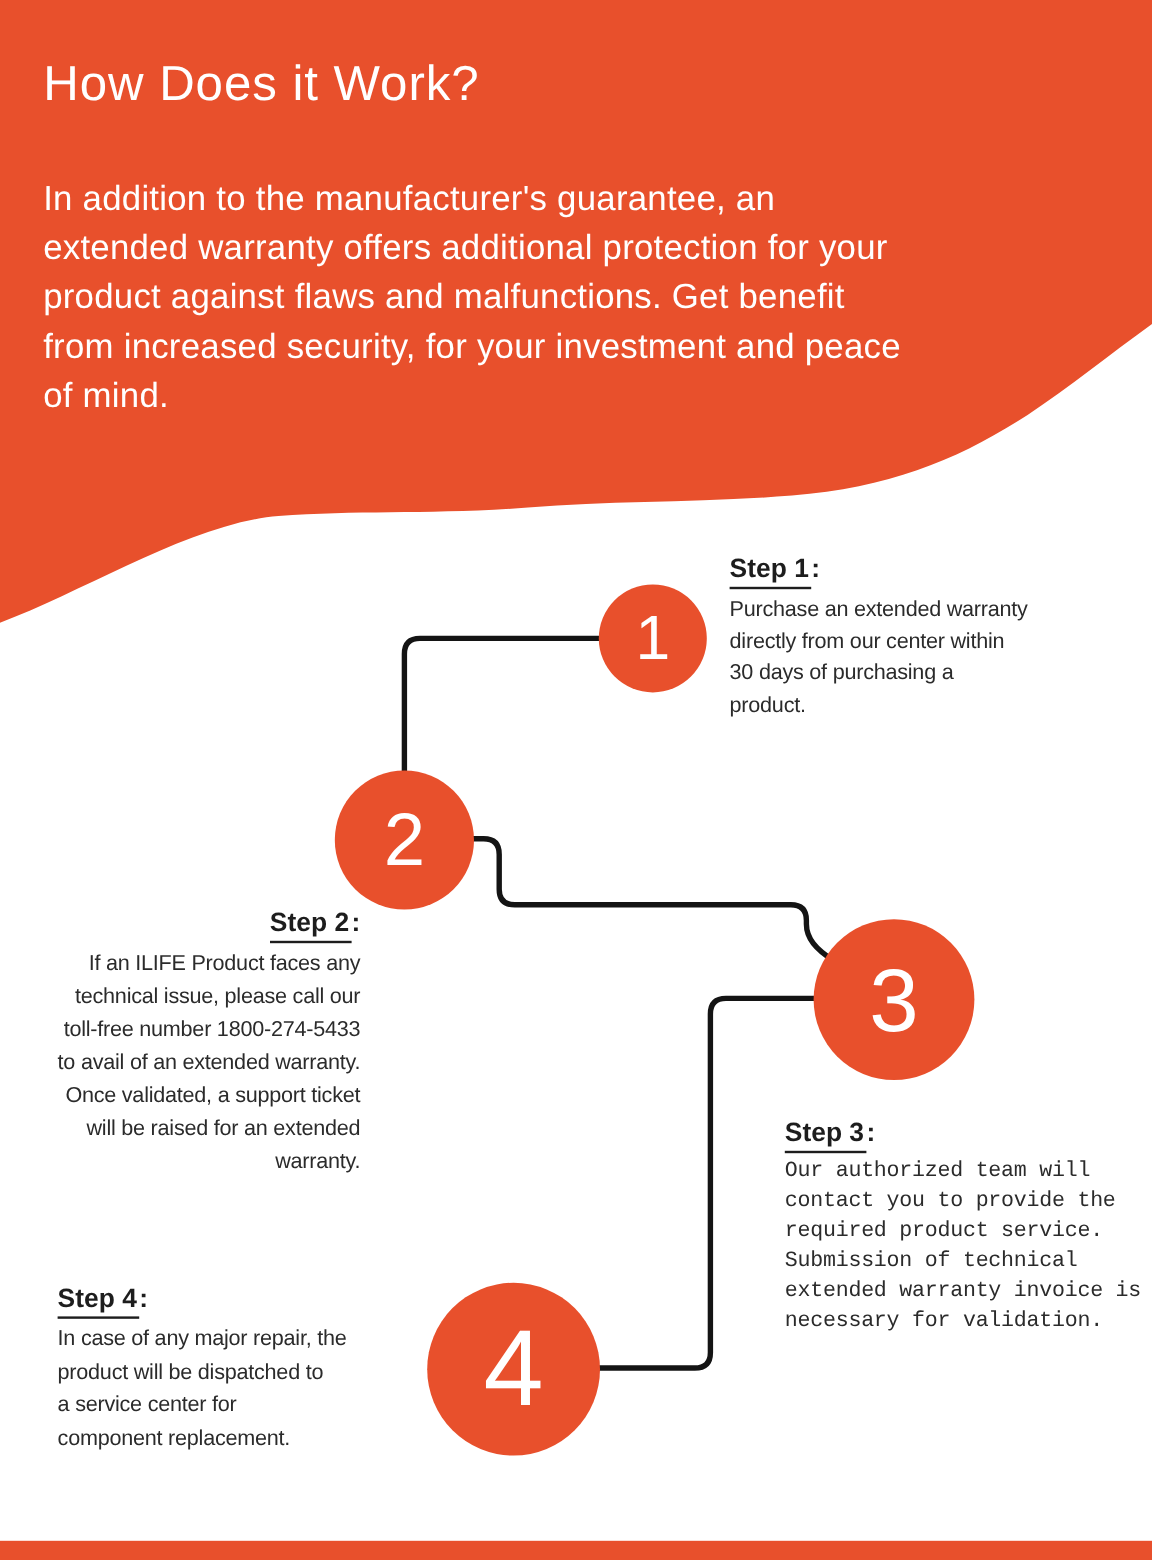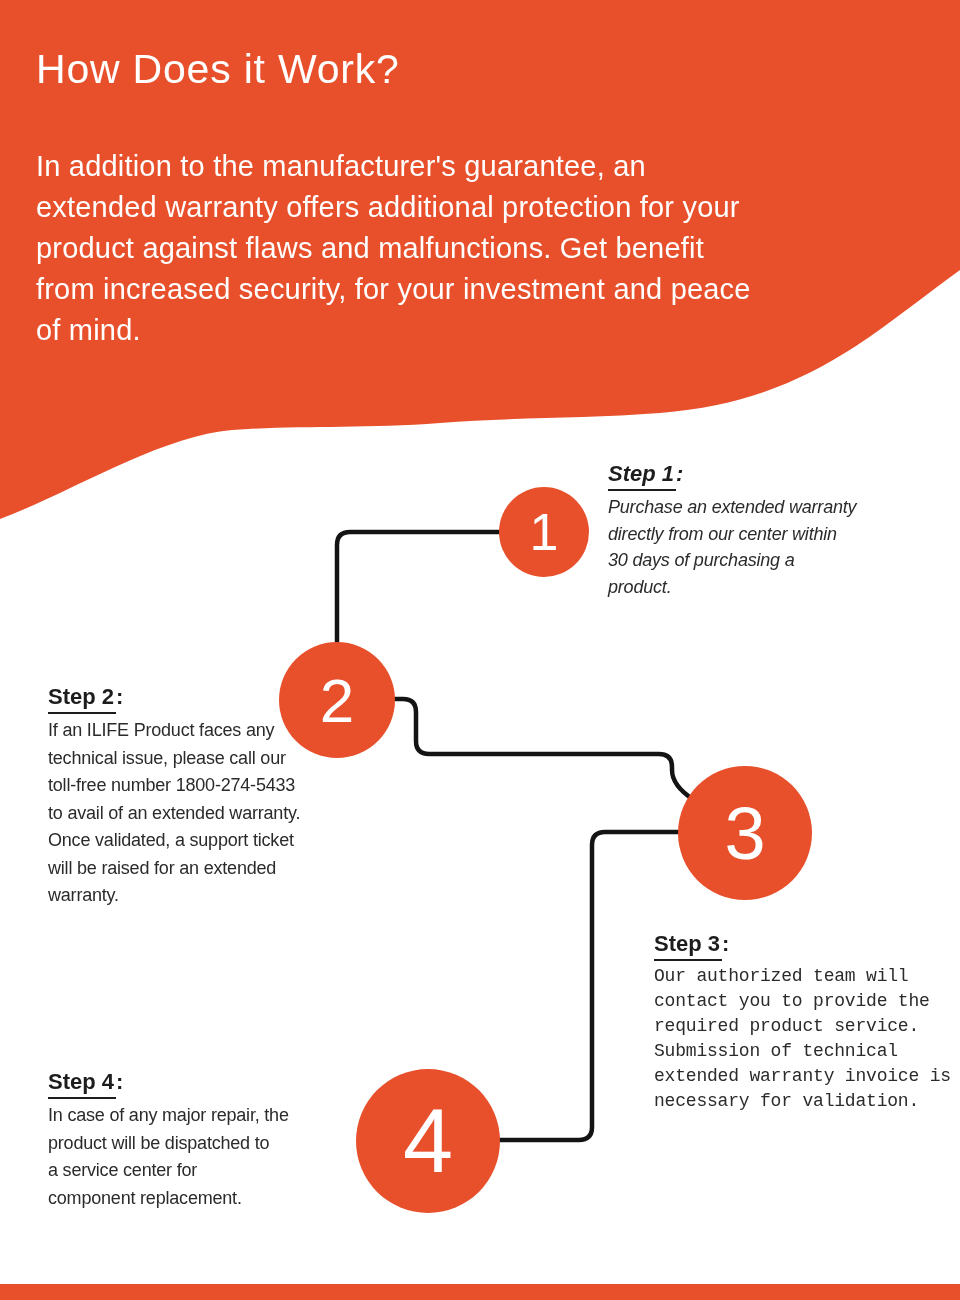--- a/index.html
+++ b/index.html
@@ -28,22 +28,22 @@
     background:var(--accent,#E8502C);
     display:flex;align-items:center;justify-content:center;
     color:var(--on_accent,#fff);font-weight:300;
   }
   .c1{left:499px;top:487px;width:90px;height:90px;font-size:52px;}
   .c2{left:279px;top:642px;width:116px;height:116px;font-size:62px;}
   .c3{left:678px;top:766px;width:134px;height:134px;font-size:74px;}
   .c4{left:356px;top:1069px;width:144px;height:144px;font-size:90px;}
   
   .step{position:absolute;z-index:3;color:var(--text_dark,#2b2b2b);}
-  .s1{left:608px;top:460px;font-style:italic;}
-  .s2{left:48px; top:683px;}
+  .s1{left:608px;top:460px;}
+  .s2{left:48px; top:755px;text-align:right;}
   .s3{left:654px;top:930px;}
   .s4{left:48px; top:1068px;}
   .step-heading{
     font-size:22px;font-weight:700;line-height:28px;margin-bottom:6px;
     color:var(--heading_dark,#1d1d1d);white-space:nowrap;
   }
   .step-heading .ul{
     border-bottom:2.5px solid var(--heading_dark,#1d1d1d);
     padding-bottom:3px;padding-right:2px;
   }

